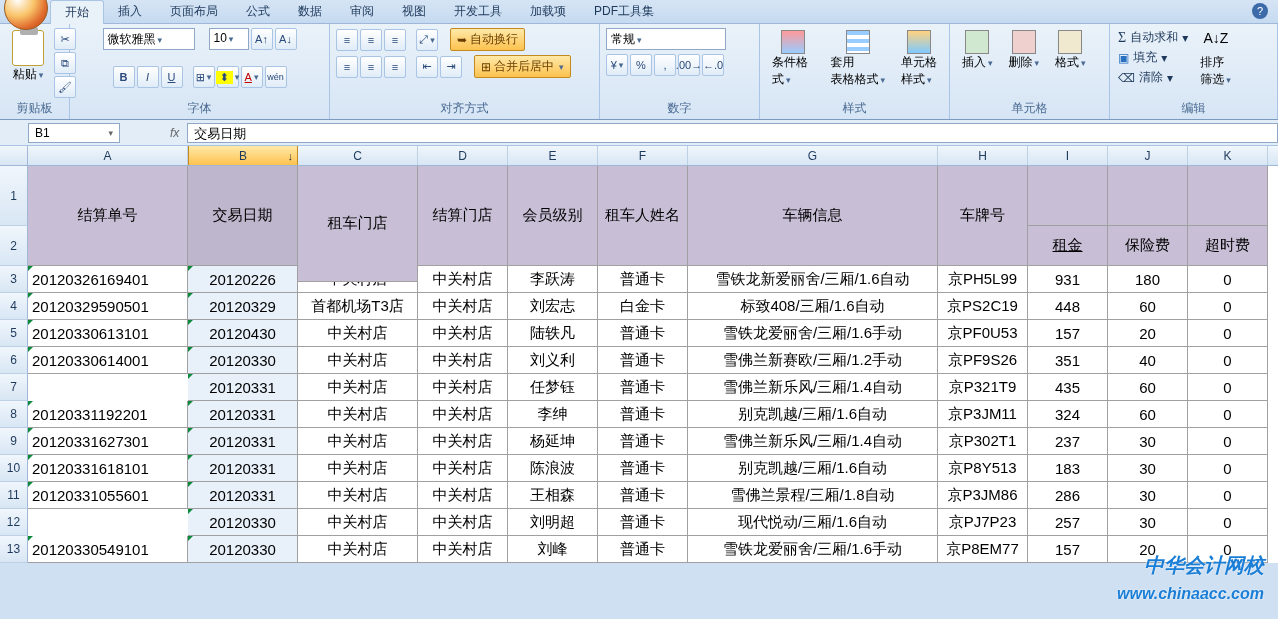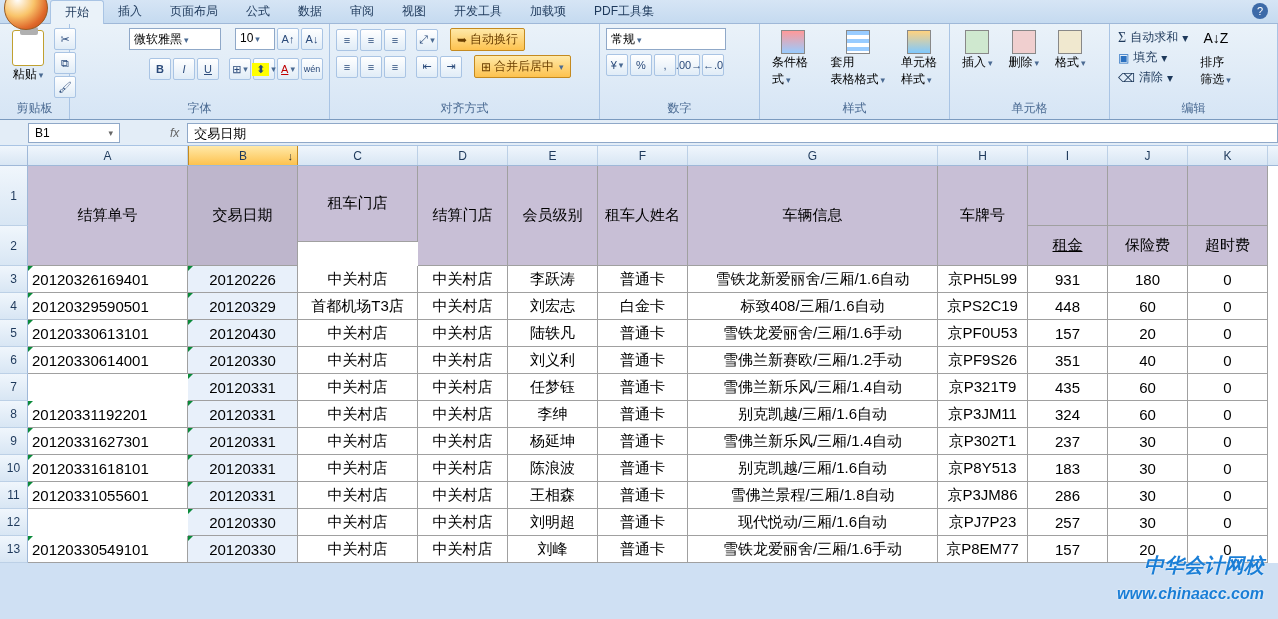--- a/index.html
+++ b/index.html
@@ -86,21 +86,21 @@
       <div class="small-stack">
         <div class="btn-sm">✂</div>
         <div class="btn-sm">⧉</div>
         <div class="btn-sm">🖌</div>
       </div>
     </div>
     <div class="ribbon-group-label">剪贴板</div>
   </div>
 
   <div class="ribbon-group" style="width:260px">
-    <div class="group-content" style="flex-direction:column;gap:8px;align-items:flex-end">
+    <div class="group-content" style="flex-direction:column;gap:16px;align-items:center">
       <div class="font-row">
         <div class="font-name-box dd-arrow">微软雅黑</div>
         <div style="width:10px"></div>
         <div class="font-size-box dd-arrow">10</div>
         <div class="btn-sm">A↑</div>
         <div class="btn-sm">A↓</div>
       </div>
       <div class="font-row">
         <div class="btn-sm" style="font-weight:bold">B</div>
         <div class="btn-sm" style="font-style:italic">I</div>
@@ -245,21 +245,21 @@
         <div class="col-h col-I">I</div>
         <div class="col-h col-J">J</div>
         <div class="col-h col-K">K</div>
       </div>
   </div>
   <div id="grid-rows">
       <div class="row" style="height: 60px;">
         <div class="row-h" style="height: 60px;">1</div>
         <div class="cell hdr-cell col-A" style="height: 100px; position: relative; z-index: 1;">结算单号</div>
         <div class="cell hdr-cell col-B sel-col" style="height: 100px; position: relative; z-index: 1;">交易日期</div>
-        <div class="cell hdr-cell col-C" style="height: 76px; position: relative; z-index: 1;">租车门店</div>
+        <div class="cell hdr-cell col-C" style="height: 116px; position: relative; z-index: 1;">租车门店</div>
         <div class="cell hdr-cell col-D" style="height: 100px; position: relative; z-index: 1;">结算门店</div>
         <div class="cell hdr-cell col-F" style="height: 100px; position: relative; z-index: 1;">会员级别</div>
         <div class="cell hdr-cell col-E" style="height: 100px; position: relative; z-index: 1;">租车人姓名</div>
         <div class="cell hdr-cell col-G" style="height: 100px; position: relative; z-index: 1;">车辆信息</div>
         <div class="cell hdr-cell col-H" style="height: 100px; position: relative; z-index: 1;">车牌号</div>
         <div class="cell hdr-cell col-I" style="height: 60px;"></div>
         <div class="cell hdr-cell col-J" style="height: 60px;"></div>
         <div class="cell hdr-cell col-K" style="height: 60px;"></div>
       </div>
       <div class="row" style="height: 40px;">

